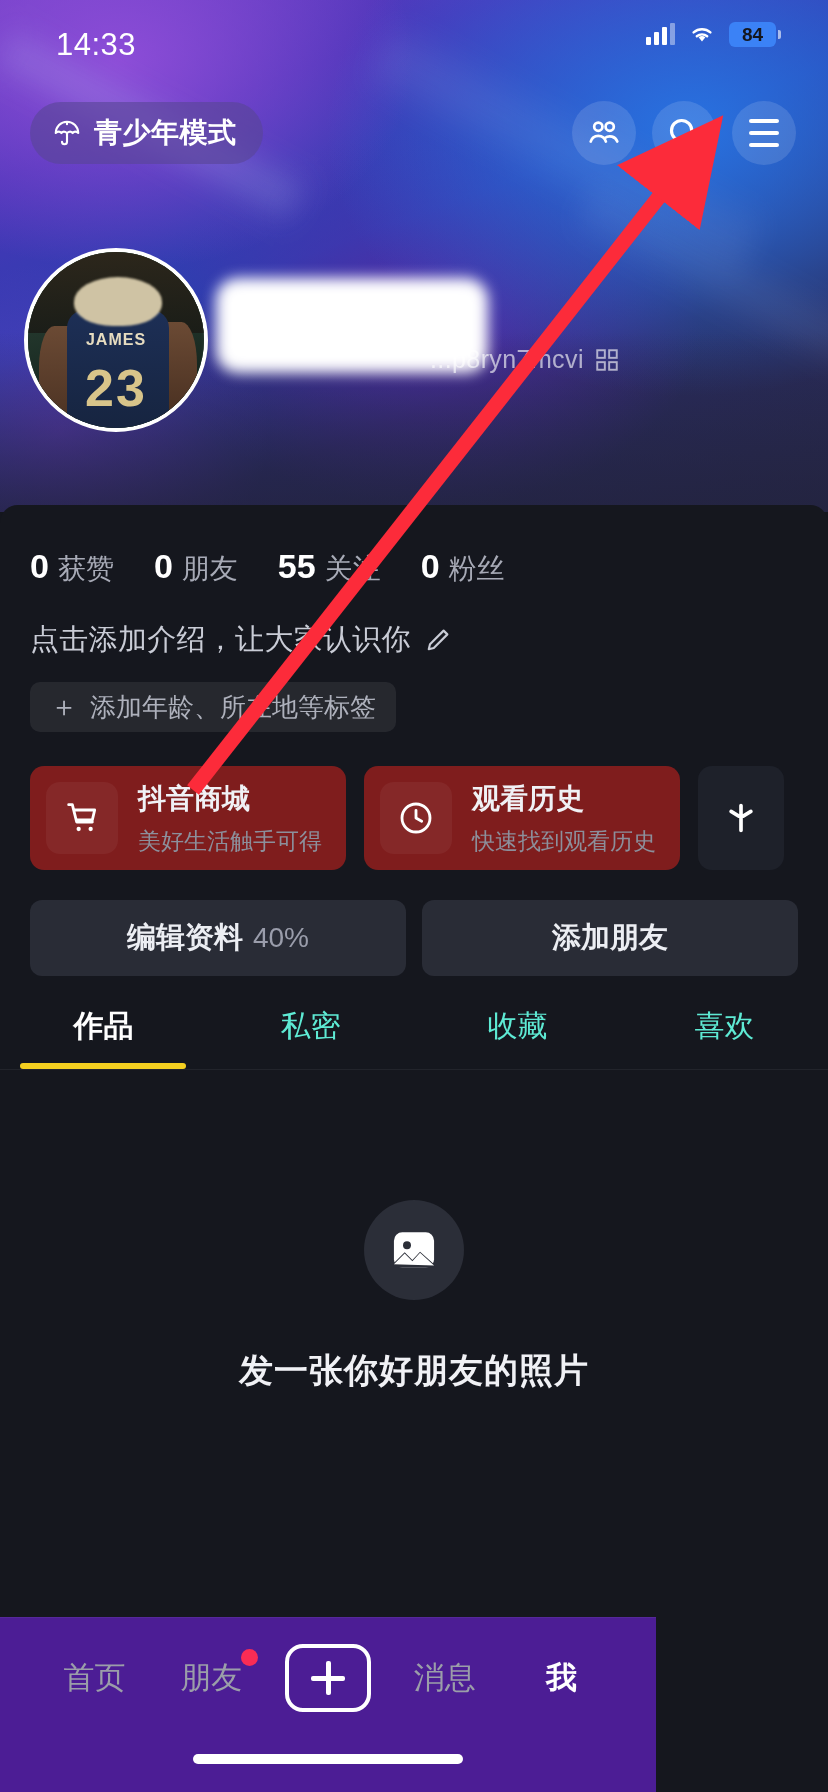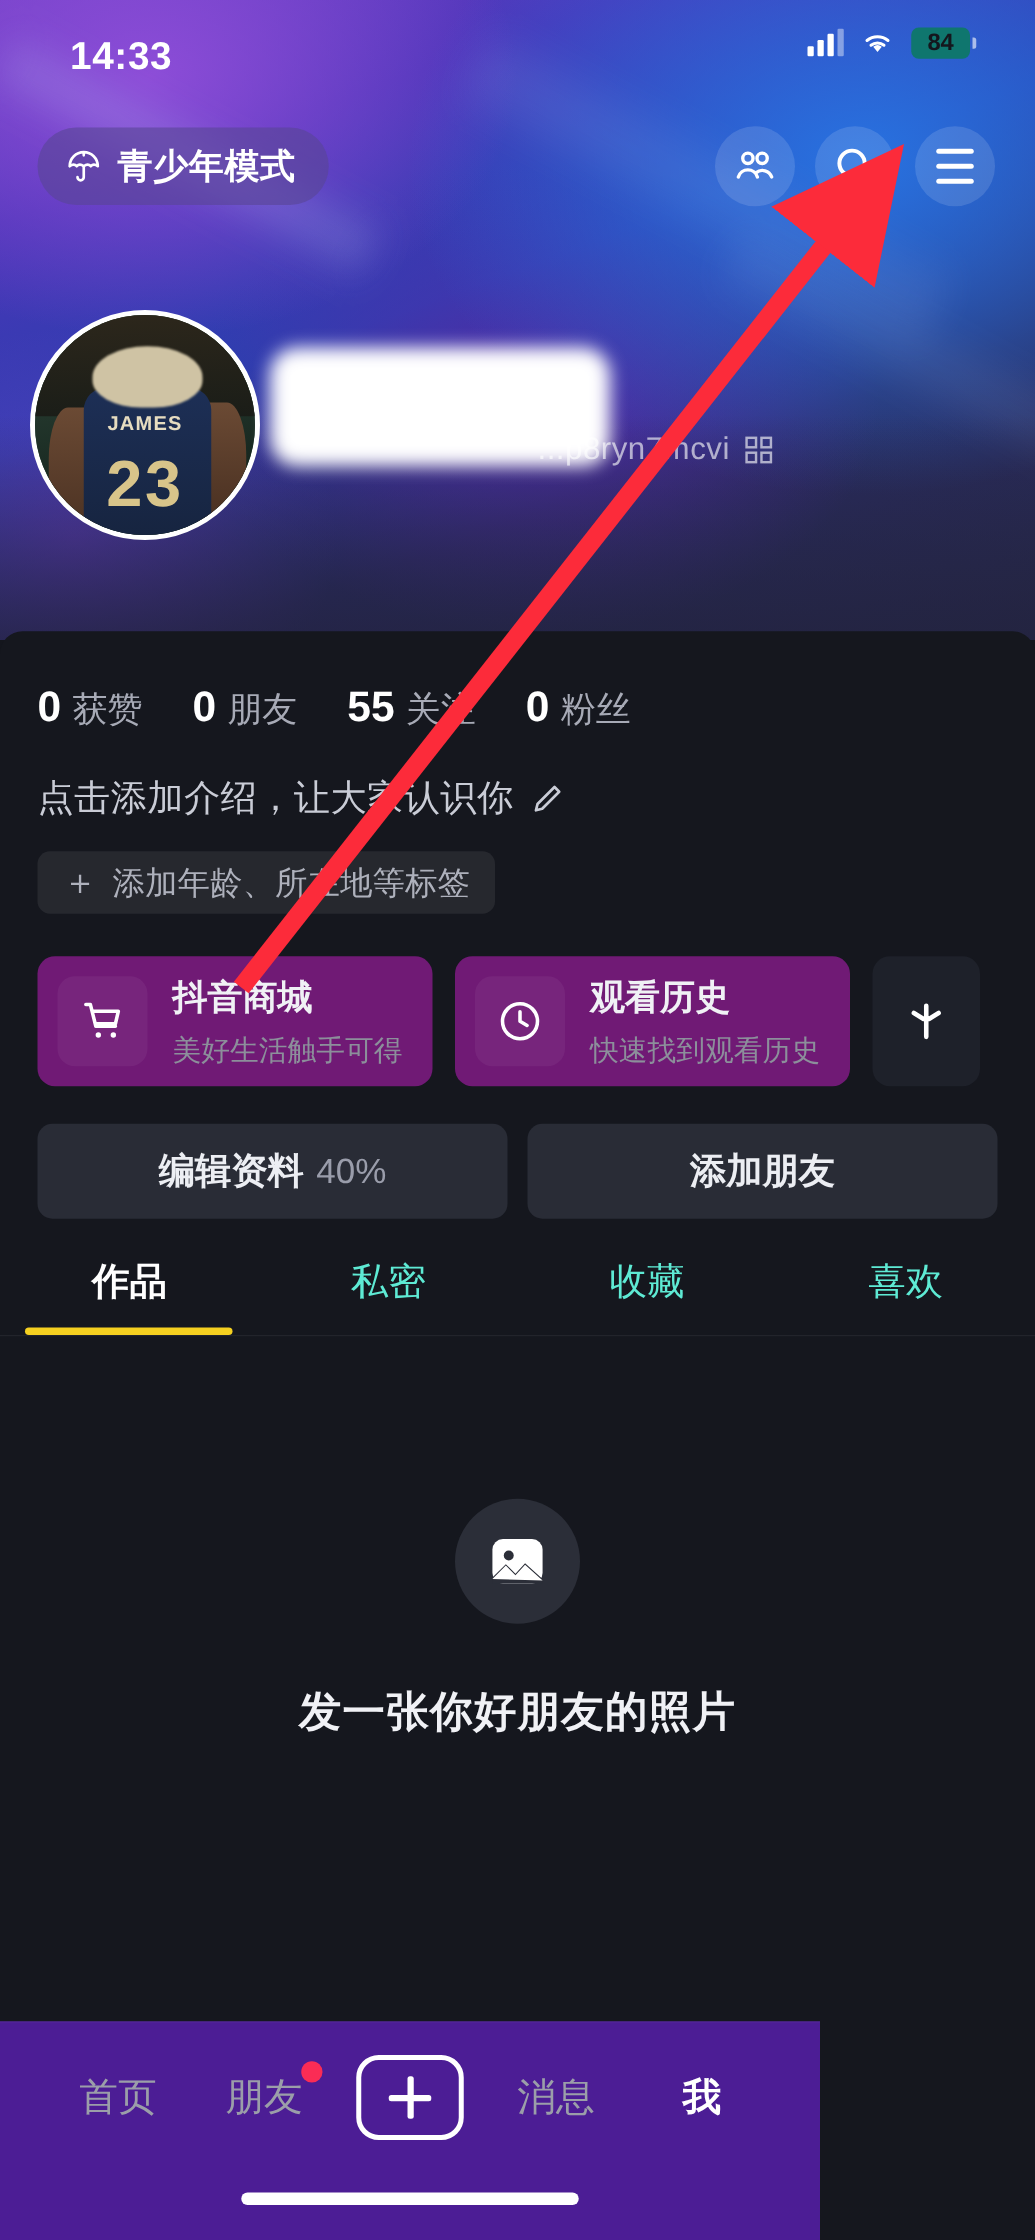--- a/index.html
+++ b/index.html
@@ -35,31 +35,31 @@
     position:absolute; left:0; bottom:0; width:828px; height:180px;
     background:linear-gradient(180deg, rgba(30,32,60,0) 0%, rgba(34,34,62,0.75) 100%);
   }
 
   
   .statusbar {
     position:absolute; left:0; top:0; width:828px; height:68px;
     display:flex; align-items:center; justify-content:space-between;
     padding:0 52px 0 56px; z-index:8;
   }
-  .clock { font-size:31px; font-weight:700; letter-spacing:.5px; color:#fff;margin-top:22px; }
+  .clock { font-size:31px; font-weight:400; letter-spacing:.5px; color:#fff;margin-top:22px; }
   .status-right { display:flex; align-items:center; gap:13px; }
   .signal { display:flex; align-items:flex-end; gap:3px; height:22px; }
   .signal i { display:block; width:5px; background:#fff; border-radius:1px; }
   .signal i:nth-child(1){ height:8px; }
   .signal i:nth-child(2){ height:13px; }
   .signal i:nth-child(3){ height:18px; }
   .signal i:nth-child(4){ height:22px; opacity:.42; }
   .wifi { width:28px; height:22px; }
   .battery {
-    position:relative; width:47px; height:25px; border-radius:6px; background:#0f766e;
+    position:relative; width:47px; height:25px; border-radius:6px; background:#3b82f6;
     display:flex; align-items:center; justify-content:center;
   }
   .battery::after {
     content:""; position:absolute; right:-5px; top:8px; width:3px; height:9px;
     background:rgba(255,255,255,.6); border-radius:0 2px 2px 0;
   }
   .battery span { color:#14161d; font-size:19px; font-weight:700; line-height:1; }
 
   
   .header {
@@ -142,21 +142,21 @@
     background:rgba(255,255,255,0.075);
     font-size:26px; color:#aeb1bc;
   }
   .tagchip .plus { font-size:28px; color:#aeb1bc; line-height:1; }
 
   
   .cards { display:flex; gap:18px; padding:34px 0 0 30px; }
   .card {
     flex:0 0 auto; display:flex; align-items:center; gap:20px;
     height:104px; padding:0 24px 0 16px; border-radius:14px;
-    background:#701a75;
+    background:#7f1d1d;
   }
   .card-ico {
     width:72px; height:72px; border-radius:14px; background:rgba(255,255,255,0.05);
     display:flex; align-items:center; justify-content:center; flex:0 0 auto;
   }
   .card-txt { display:flex; flex-direction:column; gap:8px; }
   .card-title { font-size:28px; font-weight:700; color:#f0f1f5; }
   .card-sub { font-size:23px; color:#8c8f9b; }
   .card-mini {
     flex:0 0 auto; width:86px; height:104px; border-radius:14px; background:#1e212a;

